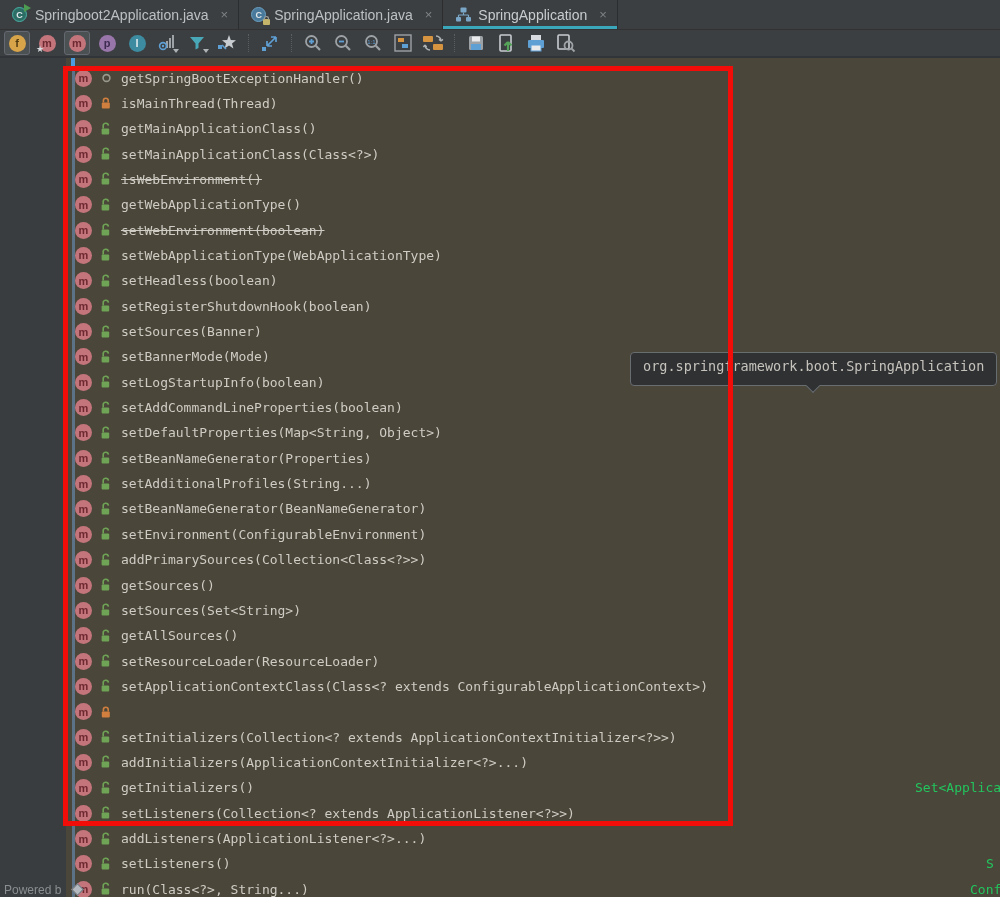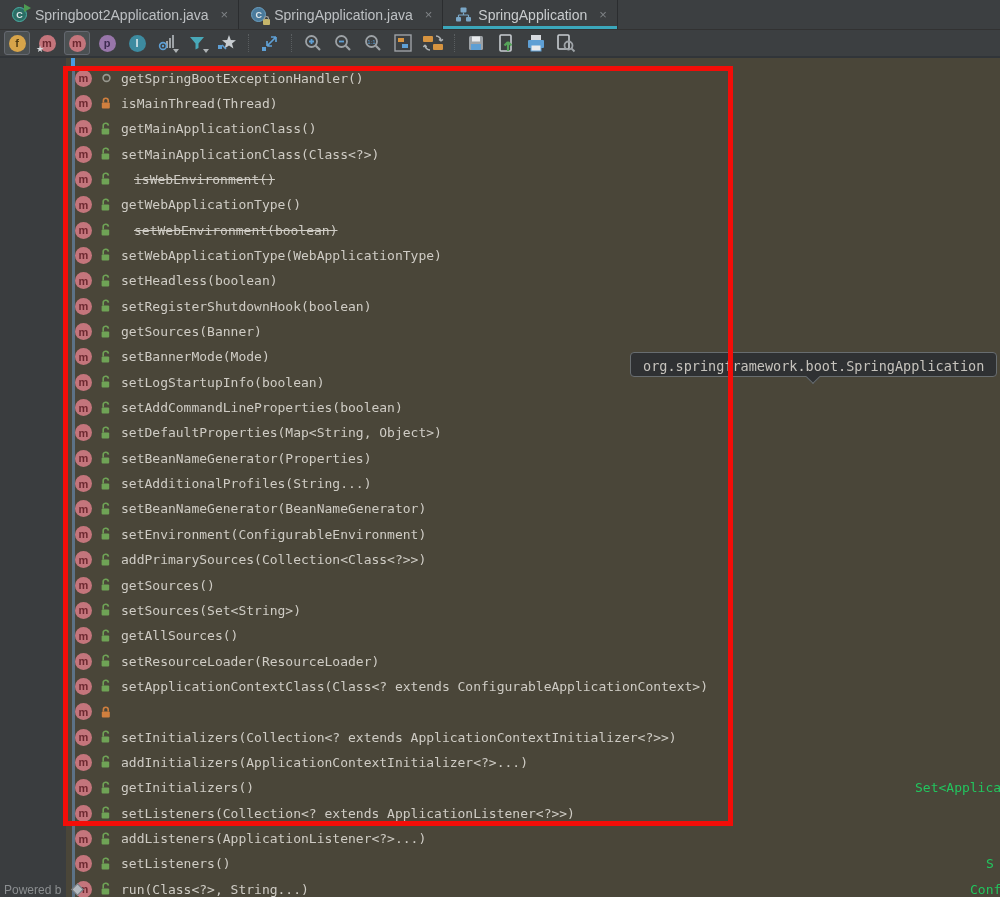--- a/index.html
+++ b/index.html
@@ -49,31 +49,31 @@
   .row { position:absolute; left:75px; height:25px; display:flex; align-items:center; gap:8px; white-space:nowrap; }
   .m-badge { width:17px; height:17px; border-radius:50%; background:#c4757c; color:#6d2830;
              display:flex; align-items:center; justify-content:center; font-size:11px; font-weight:bold;
              font-family:"Liberation Sans", sans-serif; flex:0 0 auto; }
   .vis { width:13px; height:14px; display:flex; align-items:center; justify-content:center; flex:0 0 auto; }
   .vis svg { display:none; }
   .vis-public  svg.lock-open   { display:block; }
   .vis-private svg.lock-closed { display:block; }
   .vis-package svg.pkg         { display:block; }
   .m-label { font-family:"DejaVu Sans Mono", monospace; font-size:13px; color:#cfccc5;text-align:center; }
-  .m-label.deprecated { text-decoration:line-through;margin-left:13px; }
+  .m-label.deprecated { text-decoration:line-through; }
 
   .ret-label { position:absolute; height:25px; line-height:25px; font-family:"DejaVu Sans Mono", monospace;
                font-size:13px; color:#22c55e; z-index:3; white-space:nowrap; }
 
   
   .annotation { position:absolute; left:63px; top:8px; width:670px; height:760px;
                 border:5px solid #f30d08; z-index:10; }
 
   
-  .tooltip { position:absolute; left:630px; top:294px; height:25px; line-height:27px; padding:0 12px;
+  .tooltip { position:absolute; left:630px; top:294px; height:34px; line-height:27px; padding:0 12px;
              background:#2f3133; border:1px solid #686d70; border-radius:4px; z-index:6;
              font-family:"DejaVu Sans Mono", monospace; font-size:13.5px; color:#c6c3bd; white-space:nowrap; }
   .tooltip .pointer { position:absolute; left:50%; bottom:-6px; margin-left:-6px; width:10px; height:10px;
              background:#2f3133; border-right:1px solid #686d70; border-bottom:1px solid #686d70;
              transform:rotate(45deg); }
 
   .watermark { position:absolute; left:4px; top:821px; font-size:12px; color:#8b8e90; z-index:2; white-space:nowrap; }
   .diamond { position:absolute; left:73px; top:827px; width:9px; height:9px; background:#b4bac0;
              border:1px solid #6e7478; transform:rotate(45deg); z-index:5; }
 </style>
@@ -348,21 +348,21 @@
   </div>
       <div class="row" style="top: 261px; left: 75px;">
     <span class="m-badge">m</span>
     <span class="vis vis-public">
       <svg class="lock-open" width="13" height="14" viewBox="0 0 13 14">
         <path d="M3.2 6.5 V4.2 a2.6 2.6 0 0 1 5.2 -0.6" fill="none" stroke="#6fa356" stroke-width="1.6"></path>
         <rect x="1.6" y="6.5" width="7.6" height="6" rx="1" fill="#6fa356"></rect>
       </svg>
 
     </span>
-    <span class="m-label">getSources(Banner)</span>
+    <span class="m-label">setSources(Banner)</span>
   </div>
       <div class="row" style="top: 286.35px; left: 75px;">
     <span class="m-badge">m</span>
     <span class="vis vis-public">
       <svg class="lock-open" width="13" height="14" viewBox="0 0 13 14">
         <path d="M3.2 6.5 V4.2 a2.6 2.6 0 0 1 5.2 -0.6" fill="none" stroke="#6fa356" stroke-width="1.6"></path>
         <rect x="1.6" y="6.5" width="7.6" height="6" rx="1" fill="#6fa356"></rect>
       </svg>
 
     </span>

